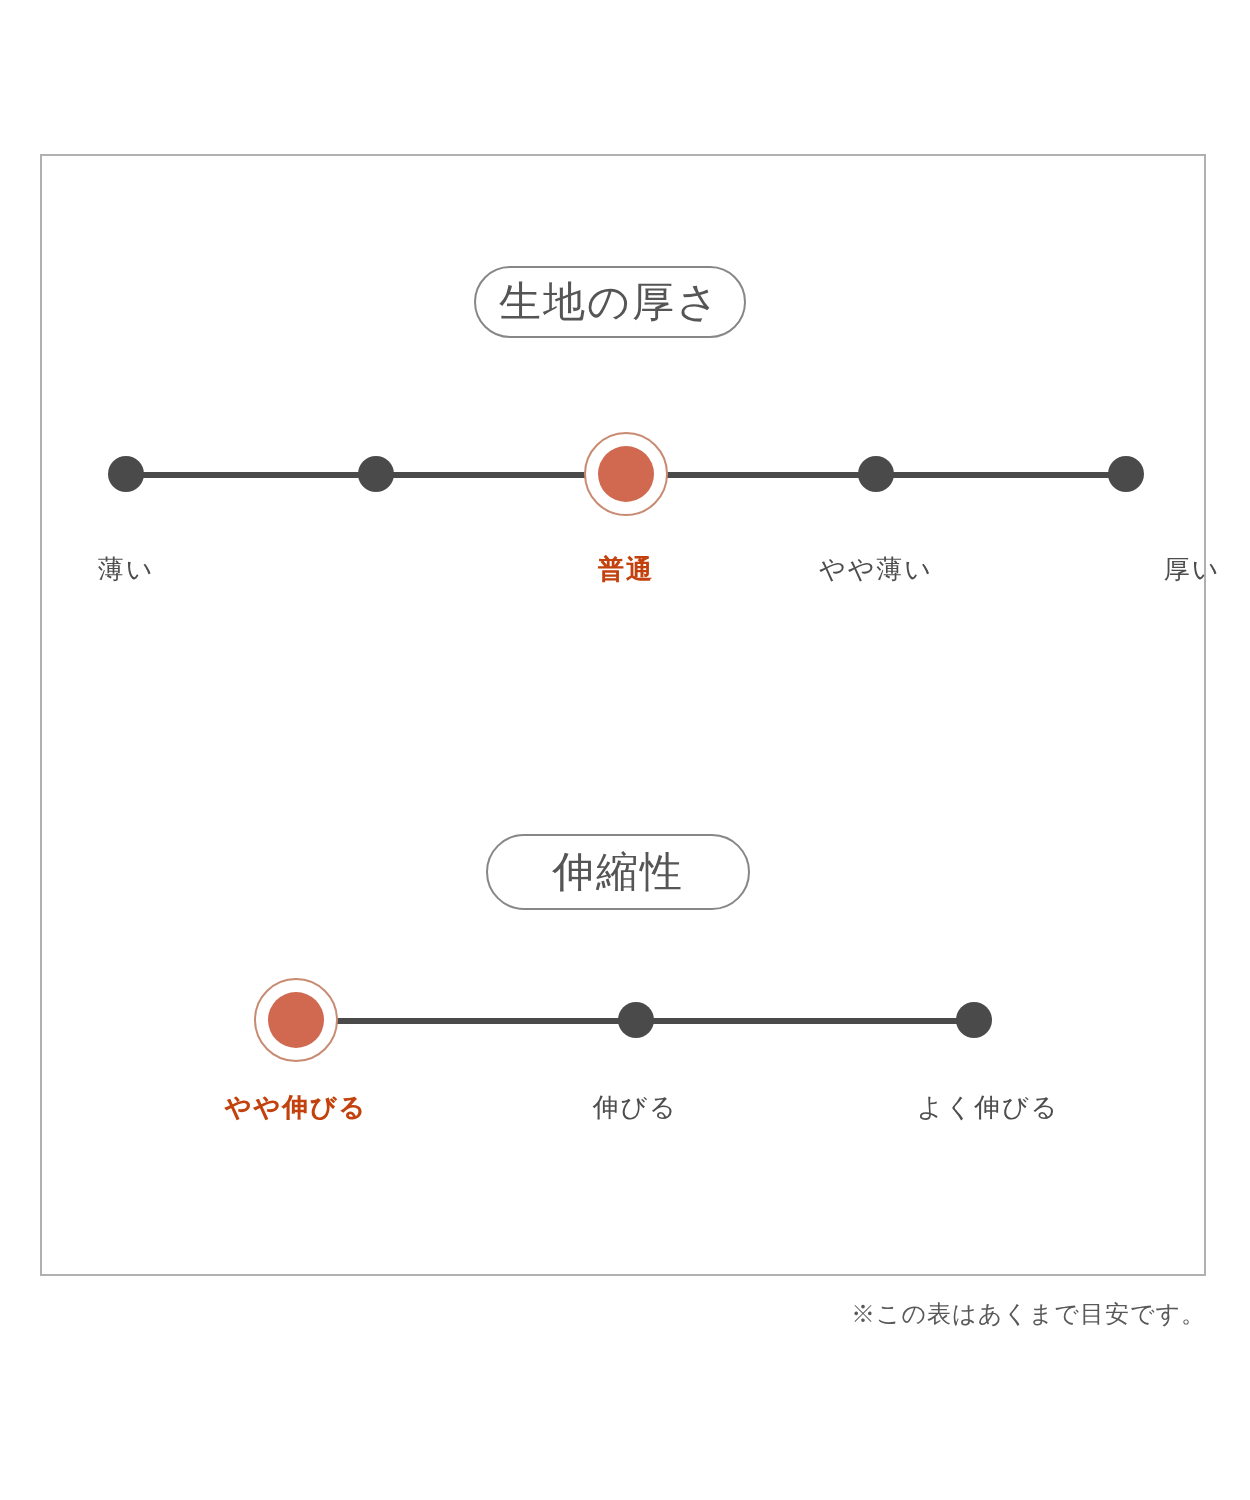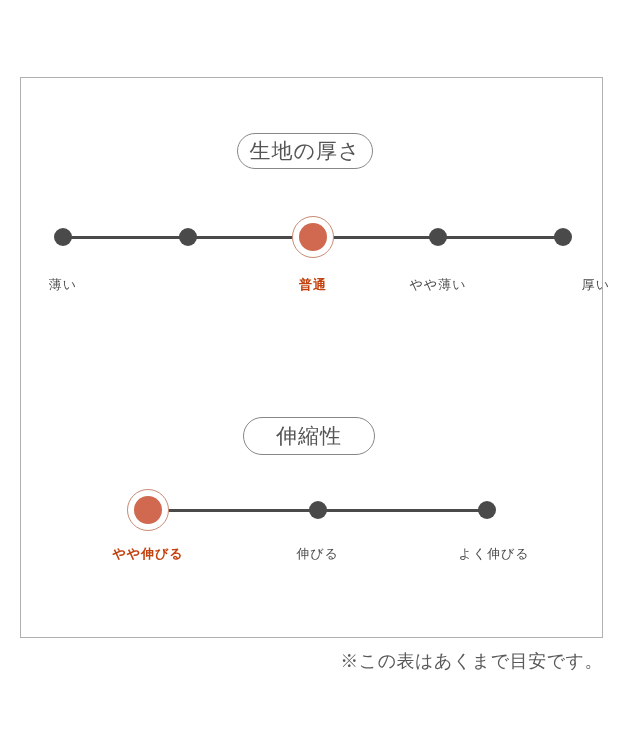--- a/index.html
+++ b/index.html
@@ -65,21 +65,21 @@
     white-space:nowrap;
     letter-spacing:1px;
   }
   .scale-label.selected{
     font-weight:700;
     color:#c2410c;
   }
   .footnote{
     position:absolute;
     right:22px;top:649px;
-    font-size:18px;
+    font-size:12px;
     color:#595959;
     letter-spacing:0.5px;
   }
 </style>
 </head>
 <body>
 
 <div class="canvas">
   <div class="frame"></div>
   <section class="scale-section" id="scale-0">

